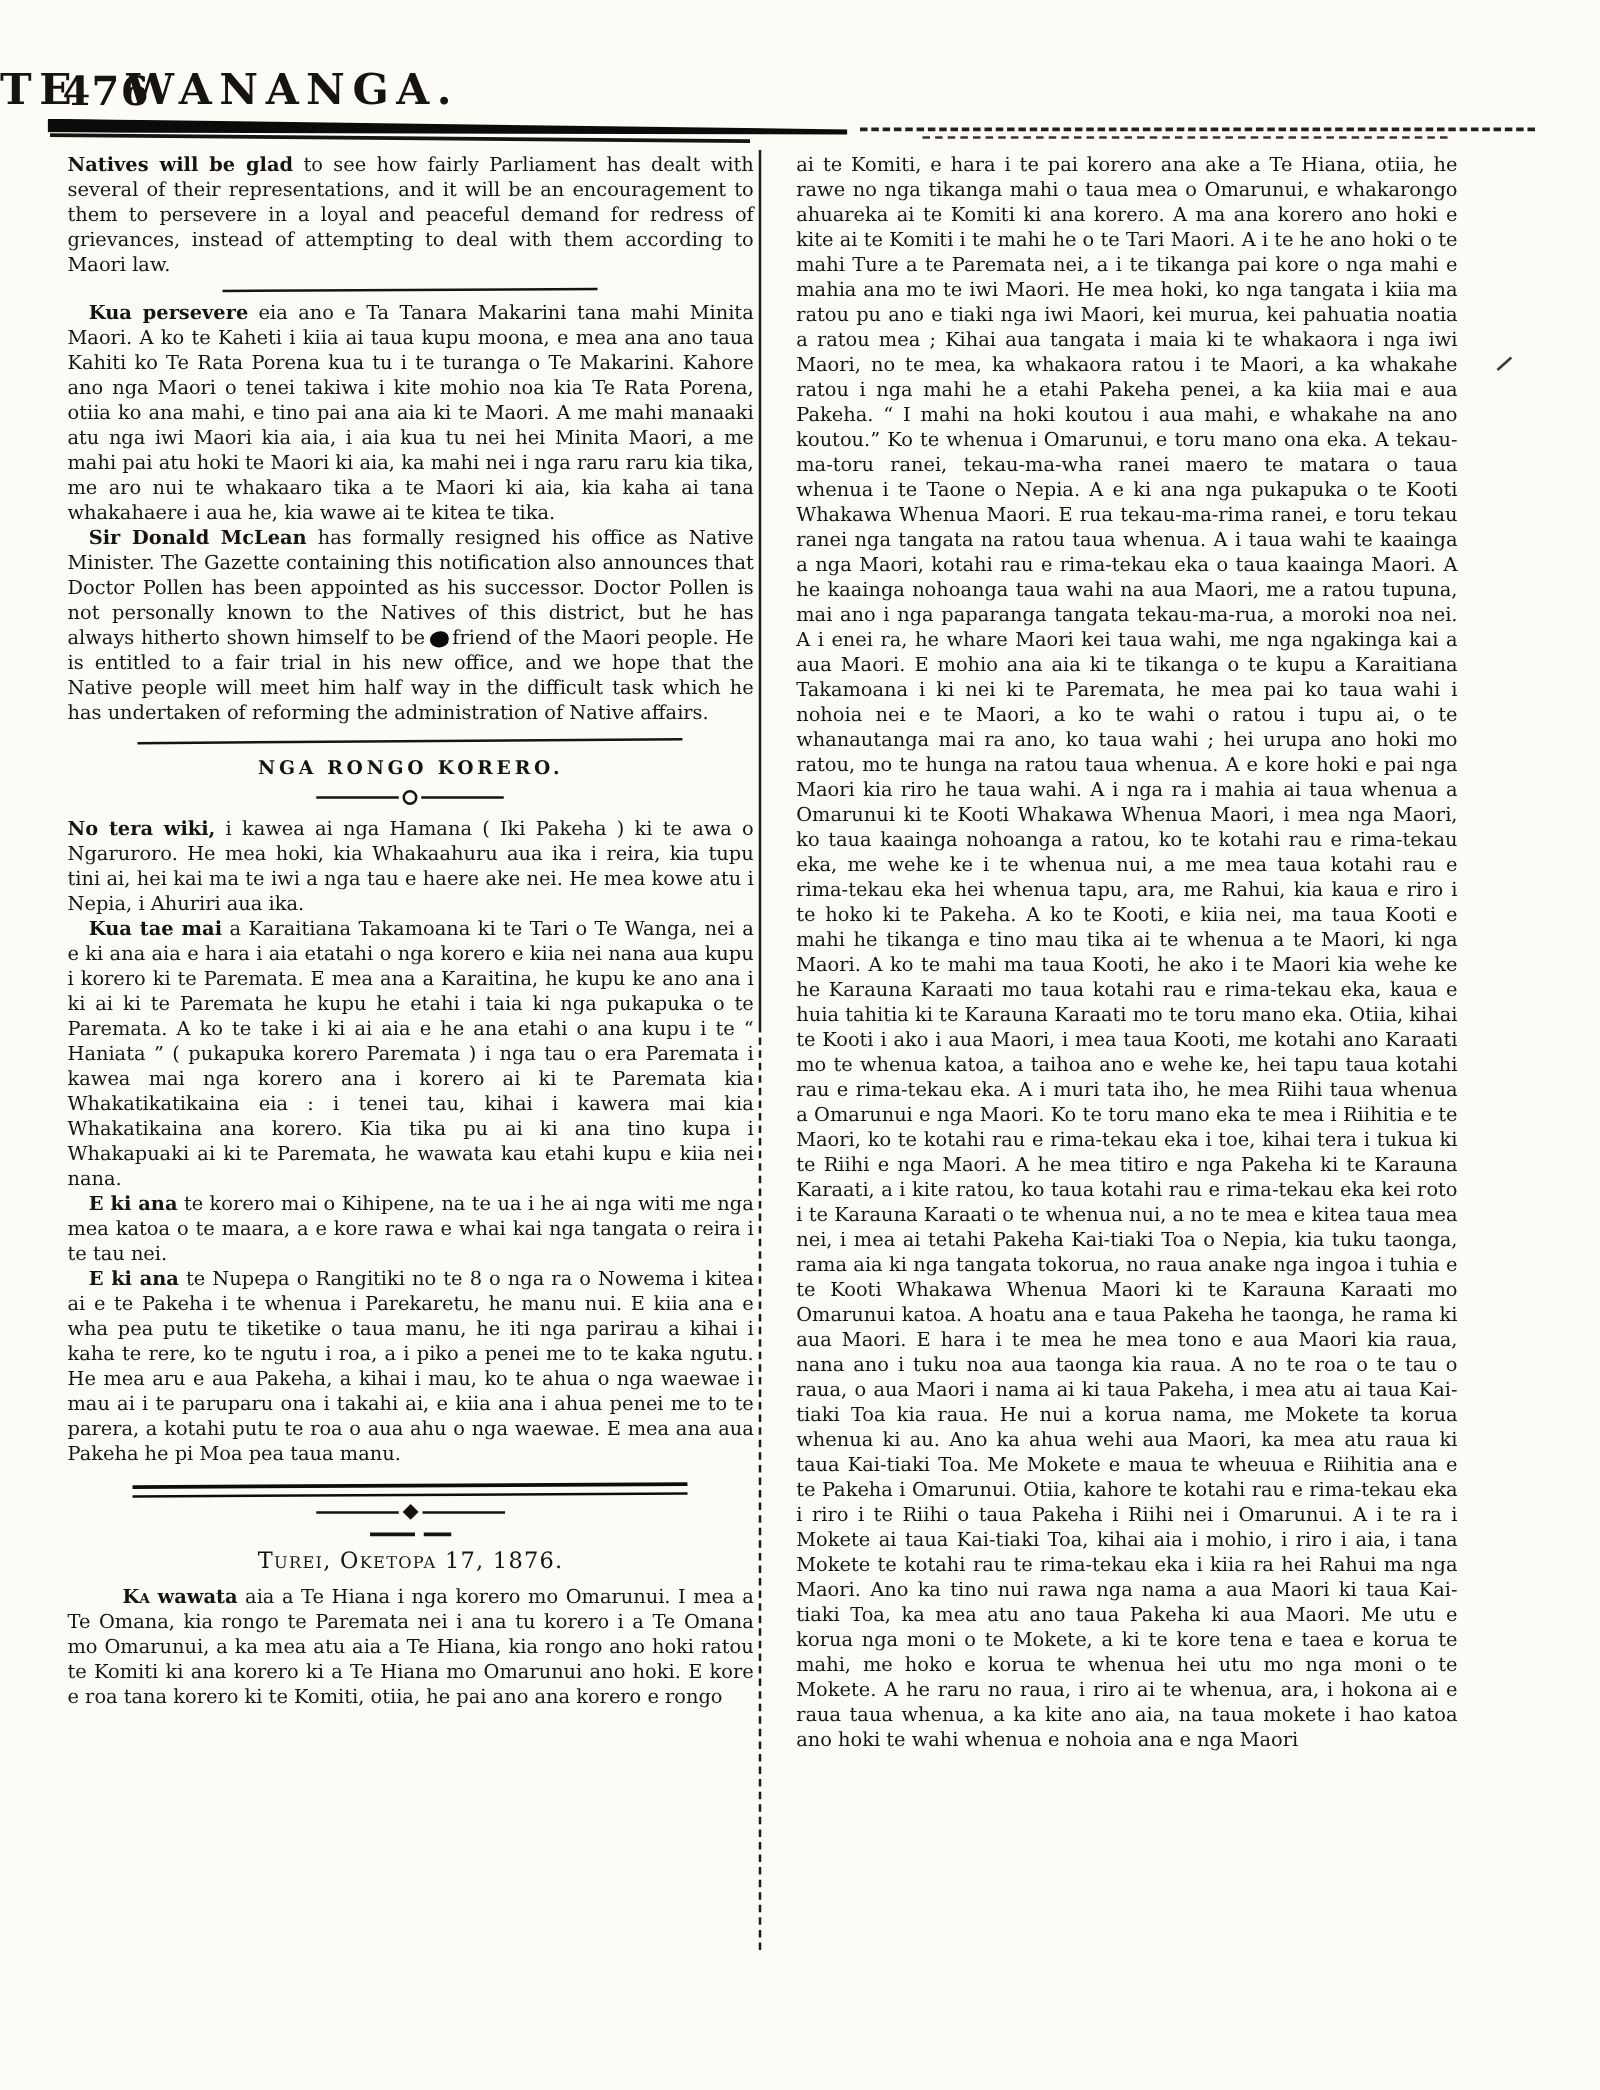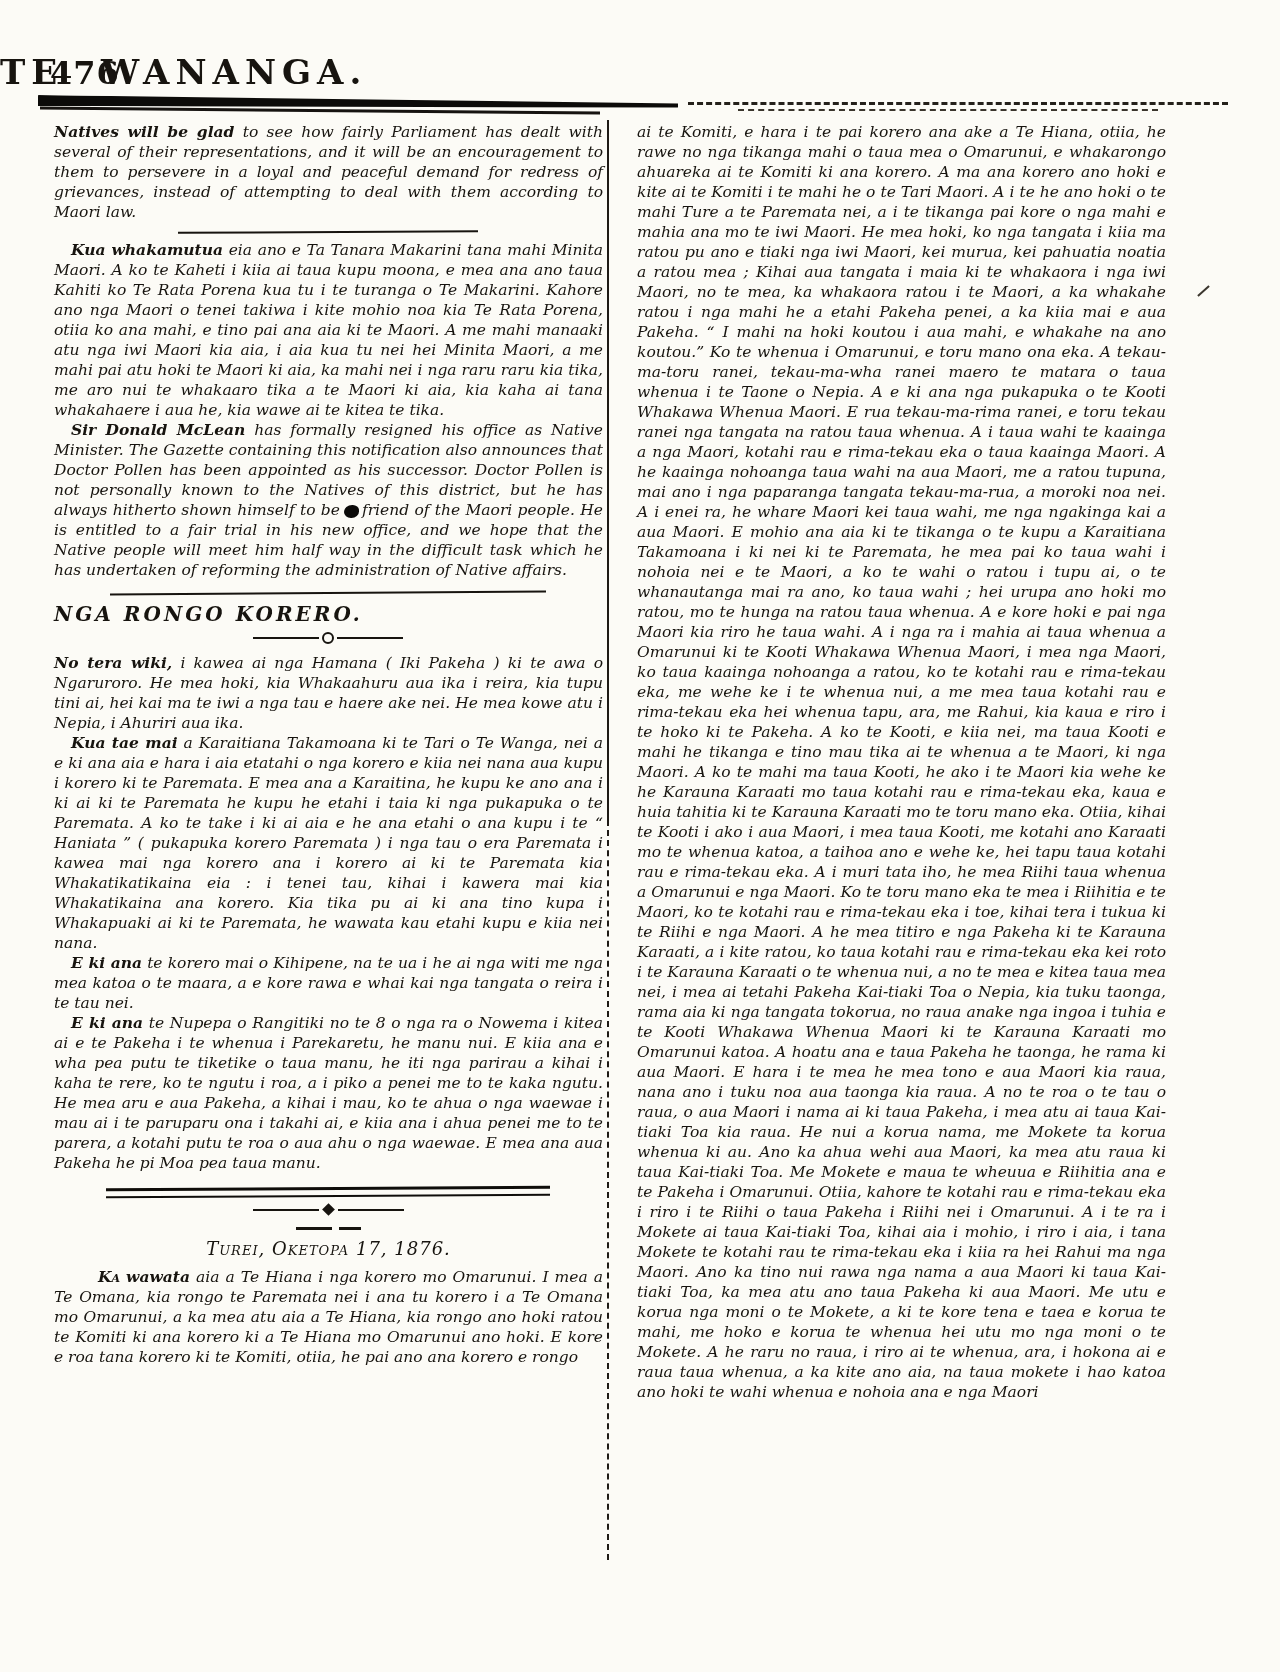--- a/index.html
+++ b/index.html
@@ -26,35 +26,35 @@
   }
   .tr-sub{position:absolute;left:2px;top:12px;width:560px;height:3px;background:#161310;transform:rotate(0.5deg);}
   .tr-dash1{position:absolute;left:650px;top:5px;width:540px;border-top:3px dashed #24201a;}
   .tr-dash2{position:absolute;left:700px;top:12px;width:420px;border-top:2px dashed #3a352c;}
   
   .divider-top{position:absolute;left:607px;top:120px;height:700px;width:0;border-left:2px solid #1e1a15;}
   .divider-bottom{position:absolute;left:607px;top:820px;height:740px;width:0;border-left:2px dashed #1e1a15;}
   .scan-mark{position:absolute;left:1196px;top:290px;width:15px;height:2px;background:#3b362e;transform:rotate(-42deg);}
 
   .content{position:absolute;left:54px;top:122px;width:1112px;display:flex;}
-  .col{font-size:15.5px;line-height:20px;text-align:justify;font-style:italic;}
+  .col{font-size:15.5px;line-height:20px;text-align:justify;}
   .col-left{width:550px;padding-right:12px;}
   .col-right{width:530px;margin-left:22px;}
   p.para{margin:0;text-indent:17px;}
   p.noindent{text-indent:0;}
   .lead{font-weight:bold;}
   .sc-lead{font-weight:bold;font-variant:small-caps;margin-left:44px;}
   .blot{
     display:inline-block;width:15px;height:13px;background:#0b0a08;
     border-radius:60% 45% 55% 50%;vertical-align:-3px;margin:0 3px 0 4px;
   }
   .rule-short{width:300px;height:2px;background:#17140f;margin:9px auto 7px;transform:rotate(-0.3deg);}
   .rule-wide{width:436px;height:2px;background:#17140f;margin:12px auto 5px;transform:rotate(-0.4deg);}
   .rongo-heading{
-    font-size:20px;font-weight:600;letter-spacing:3px;
+    text-align:center;font-size:15px;font-weight:600;letter-spacing:3px;
     margin:4px 0 2px;text-indent:0;line-height:30px;
   }
   .orn{display:flex;align-items:center;justify-content:center;margin:3px 0 9px;}
   .orn .l{width:66px;height:2px;background:#17140f;}
   .orn .ring{width:8px;height:8px;border:2px solid #17140f;border-radius:50%;margin:0 3px;background:transparent;}
   .orn .diamond{width:9px;height:9px;background:#17140f;transform:rotate(45deg);margin:0 5px;}
   .double-rule{
     width:444px;height:5px;margin:14px auto 8px;
     border-top:3px solid #0f0d0a;border-bottom:2px solid #0f0d0a;
     transform:rotate(-0.3deg);
@@ -98,21 +98,21 @@
   <div class="col col-left">
 
     <p class="para noindent">
       <span class="lead">Natives will be glad</span>
       <span>to see how fairly Parliament has dealt with several of their representations, and it will be an encouragement to them to persevere in a loyal and peaceful demand for redress of grievances, instead of attempting to deal with them according to Maori law.</span>
     </p>
 
     <div class="rule-short"></div>
 
     <p class="para">
-      <span class="lead">Kua whakamutua</span>
+      <span class="lead">Kua persevere</span>
       <span>eia ano e Ta Tanara Makarini tana mahi Minita Maori. A ko te Kaheti i kiia ai taua kupu moona, e mea ana ano taua Kahiti ko Te Rata Porena kua tu i te turanga o Te Makarini. Kahore ano nga Maori o tenei takiwa i kite mohio noa kia Te Rata Porena, otiia ko ana mahi, e tino pai ana aia ki te Maori. A me mahi manaaki atu nga iwi Maori kia aia, i aia kua tu nei hei Minita Maori, a me mahi pai atu hoki te Maori ki aia, ka mahi nei i nga raru raru kia tika, me aro nui te whakaaro tika a te Maori ki aia, kia kaha ai tana whakahaere i aua he, kia wawe ai te kitea te tika.</span>
     </p>
 
     <p class="para">
       <span class="lead">Sir Donald McLean</span>
       <span>has formally resigned his office as Native Minister. The Gazette containing this notification also announces that Doctor Pollen has been appointed as his successor. Doctor Pollen is not personally known to the Natives of this district, but he has always hitherto shown himself to be</span><span class="blot"></span><span>friend of the Maori people. He is entitled to a fair trial in his new office, and we hope that the Native people will meet him half way in the difficult task which he has undertaken of reforming the administration of Native affairs.</span>
     </p>
 
     <div class="rule-wide"></div>
 

